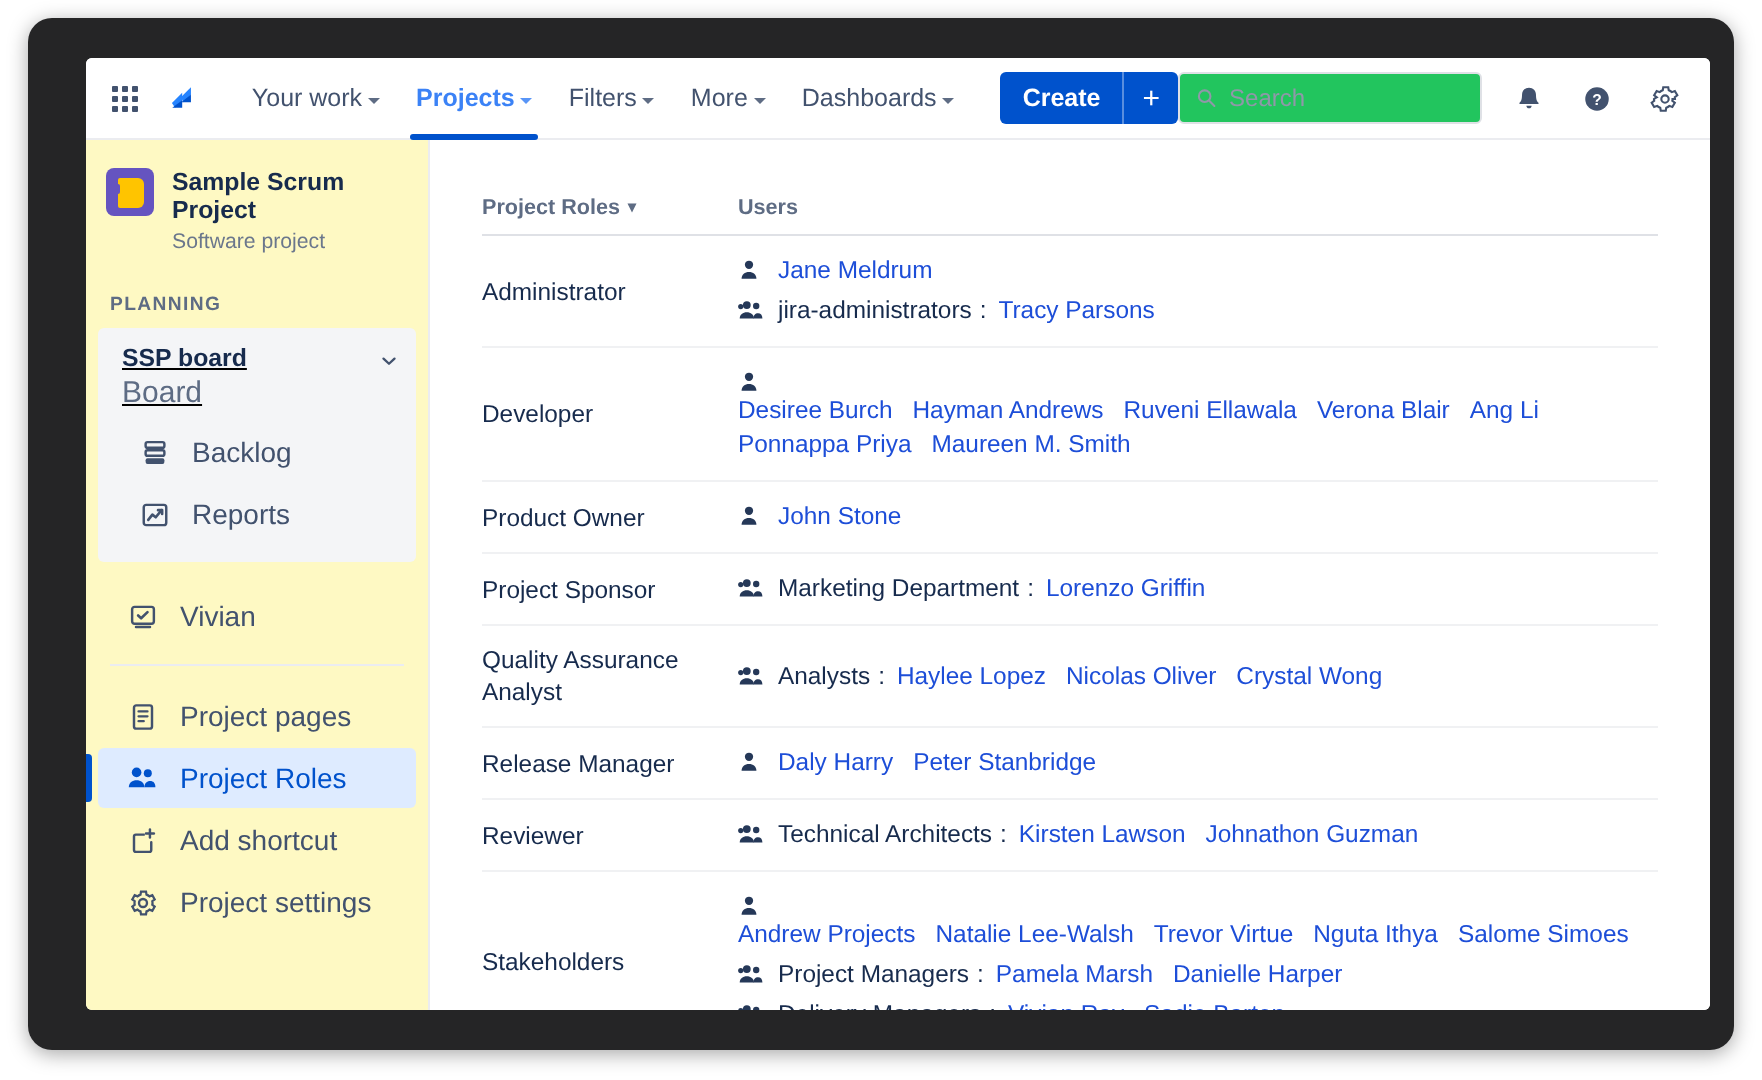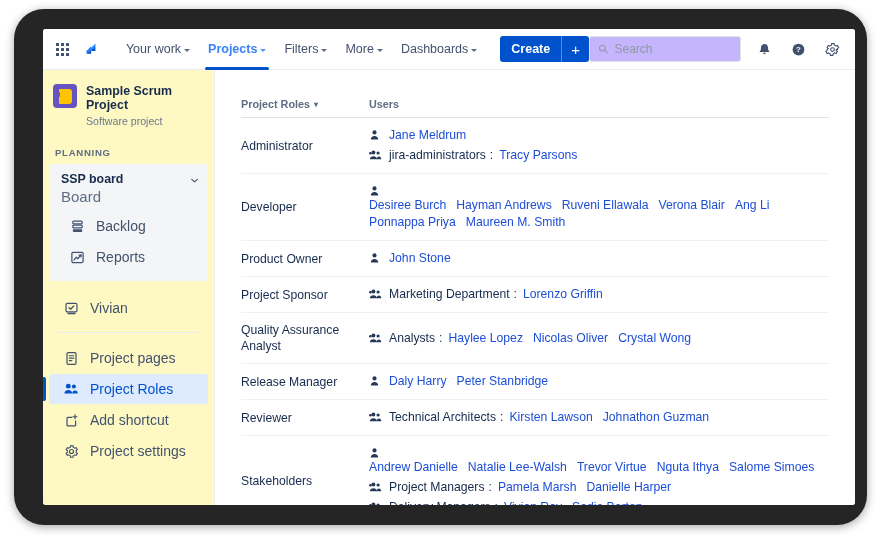--- a/index.html
+++ b/index.html
@@ -9,21 +9,21 @@
     font-family: "Liberation Sans", sans-serif;
     overflow: hidden;
   }
 
   
   #device-frame {
     position: absolute;
     left: 14px; top: 9px;
     width: 853px; height: 516px;
     background: #252526;
-    border-radius: 30px;
+    border-radius: 12px;
     box-shadow: 0 2px 10px rgba(0,0,0,0.35);
   }
   #screen {
     position: absolute;
     left: 29px; top: 20px;
     width: 812px; height: 476px;
     background: #ffffff;
     border-radius: 3px;
     overflow: hidden;
   }
@@ -67,21 +67,21 @@
   }
   #create-button .lbl { padding: 0 11px; }
   #create-button .sep { width: 1px; height: 26px; background: rgba(255,255,255,.35); }
   #create-button .plus { padding: 0 9px; font-size: 15px; font-weight: 400; line-height: 1; }
 
   .nav-right { margin-left: auto; display: flex; align-items: center; gap: 12px; padding-right: 12px; }
   #search-box {
     display: flex; align-items: center; gap: 6px;
     width: 152px; height: 26px;
     border: 1px solid #dfe1e6; border-radius: 3px;
-    background: #c4b5fd; padding: 0 8px; cursor: text;
+    background: #22c55e; padding: 0 8px; cursor: text;
   }
   #search-box input {
     border: 0; outline: 0; background: transparent;
     font-family: inherit; font-size: 12px; color: #42526e; width: 100%;
   }
   #search-box input::placeholder { color: #8f98a8; }
   .icon-btn { width: 22px; height: 22px; display: flex; align-items: center; justify-content: center; cursor: pointer; color: #42526e; }
 
   
   #body-split { display: flex; height: 435px; }
@@ -105,21 +105,21 @@
   .proj-name { font-size: 12.4px; font-weight: 700; color: #172b4d; line-height: 14px; }
   .proj-type { font-size: 10.6px; color: #6b778c; margin-top: 3px; }
 
   .section-label {
     font-size: 9.6px; font-weight: 700; letter-spacing: .7px;
     color: #5e6c84; padding: 0 12px; margin-top: 20px; margin-bottom: 6px;
   }
 
   #board-group { background: #f4f5f7; border-radius: 3px; margin: 0 6px; padding: 6px 0 8px; }
   #board-row { display: flex; align-items: flex-start; padding: 2px 8px 0 12px; cursor: pointer; }
-  #board-row .txt { flex: 1; }
+  #board-row .txt { flex: 1; text-decoration: underline; }
   .board-name { font-size: 12.4px; font-weight: 600; color: #172b4d; line-height: 14px; }
   .board-sub { font-size: 15px; color: #5e6c84; margin-top: 2px; }
   .chev { color: #42526e; font-size: 10px; margin-top: 3px; }
 
   .side-item {
     display: flex; align-items: center; gap: 11px;
     height: 30px; padding: 0 8px 0 14px;
     font-size: 14px; color: #42526e; cursor: pointer;
     border-radius: 3px; margin: 1px 6px;
     position: relative;
@@ -537,21 +537,21 @@
                 <td class="role-name">Stakeholders</td>
                 <td>
                   <div class="user-line">
                     <span class="line-icon">
                       <svg width="11" height="12" viewBox="0 0 16 16">
                         <circle cx="8" cy="4.2" r="3" fill="#253858"></circle>
                         <path d="M2.6 14.4c0-3.1 2.4-5 5.4-5s5.4 1.9 5.4 5z" fill="#253858"></path>
                       </svg>
                     </span>
                     <div class="names-wrap">
-                      <span class="person">Andrew Danielle</span>
+                      <span class="person">Andrew Projects</span>
                       <span class="person">Natalie Lee-Walsh</span>
                       <span class="person">Trevor Virtue</span>
                       <span class="person">Nguta Ithya</span>
                       <span class="person">Salome Simoes</span>
                     </div>
                   </div>
                   <div class="user-line">
                     <span class="line-icon">
                       <svg width="13" height="12" viewBox="0 0 18 16">
                         <circle cx="6.1" cy="4.6" r="2.7" fill="#253858"></circle>

